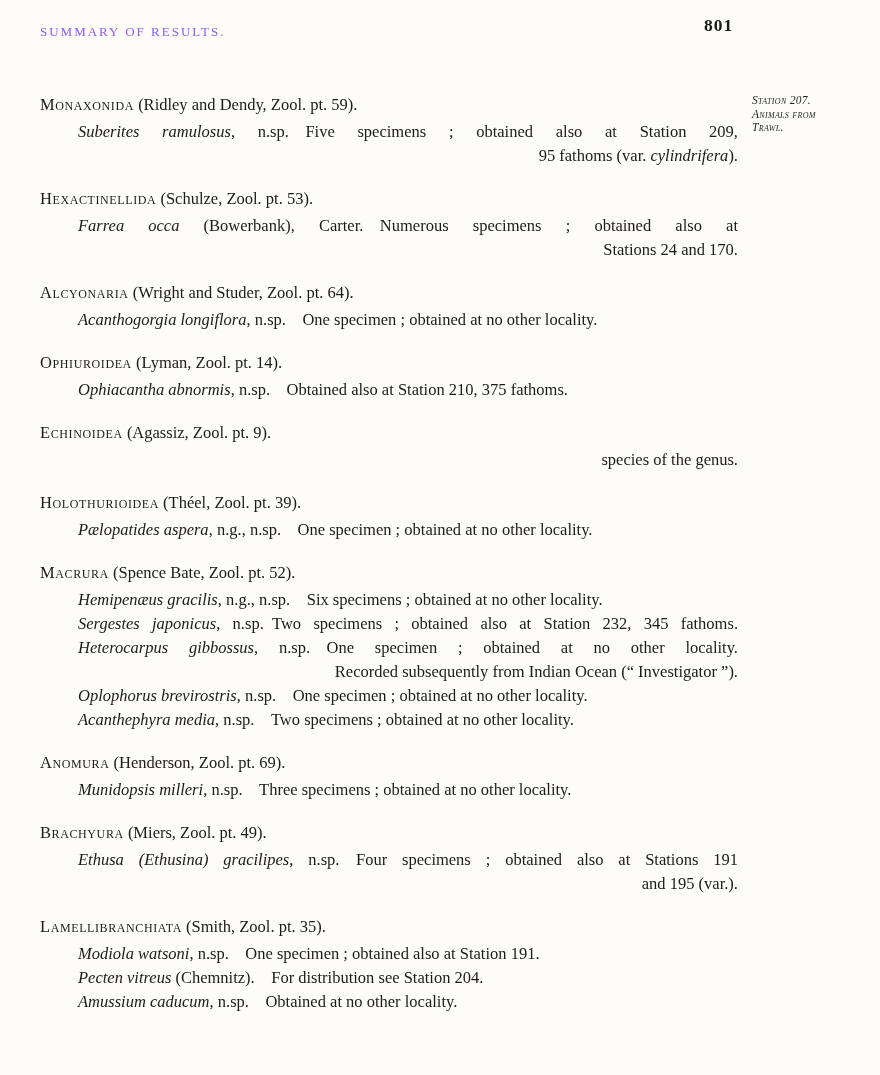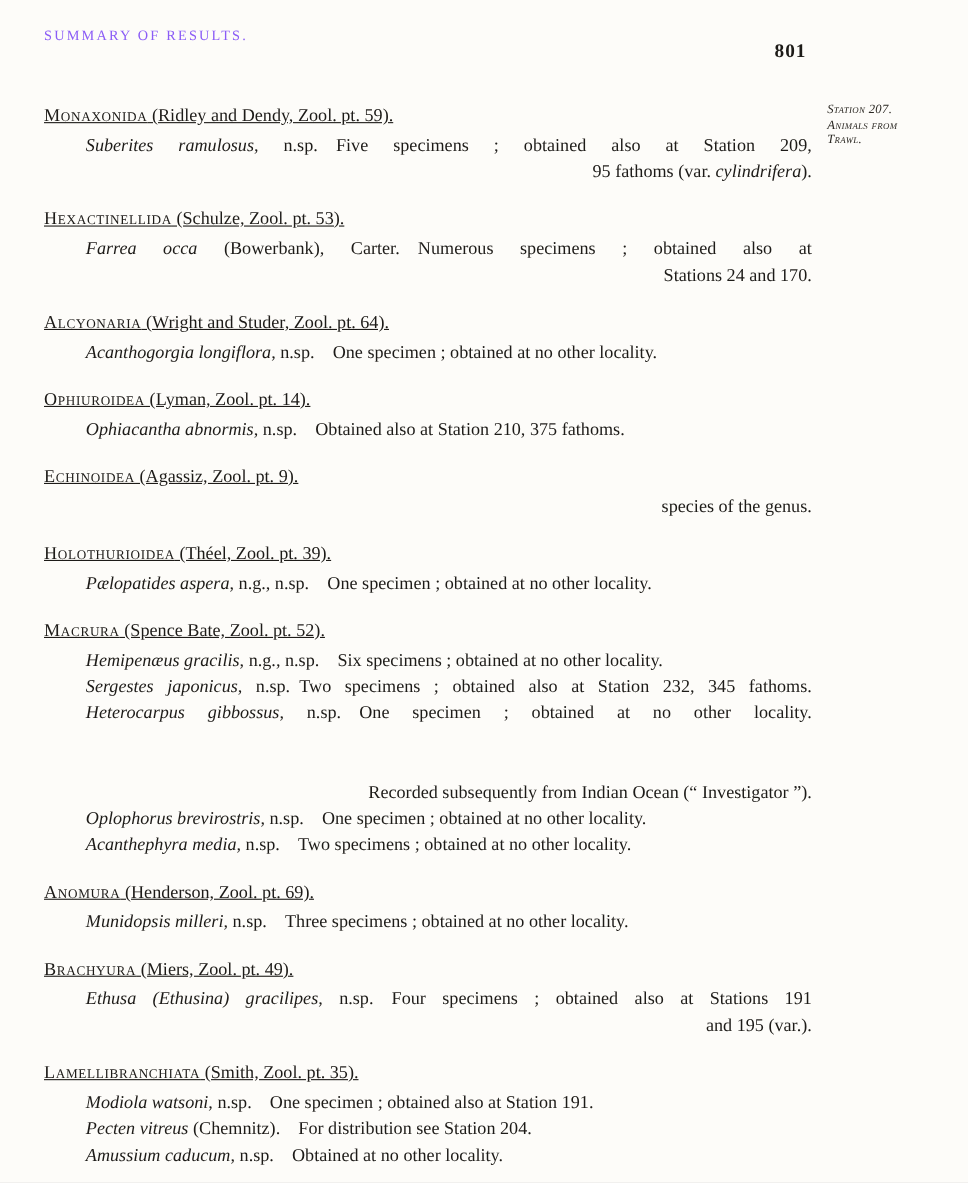--- a/index.html
+++ b/index.html
@@ -18,21 +18,21 @@
     position: absolute;
     top: 24px;
     left: 40px;
     width: 698px;
     font-size: 13px;
     letter-spacing: 2px;
     color: #8b5cf6;
   }
   .page-number {
     position: absolute;
-    top: 36px;
+    top: 15px;
     left: 704px;
     font-size: 17.5px;
     font-weight: bold;
     letter-spacing: 1px;
   }
   .margin-note {
     position: absolute;
     left: 752px;
     top: 94px;
     width: 120px;
@@ -46,27 +46,26 @@
   .column {
     position: absolute;
     left: 40px;
     top: 93px;
     width: 698px;
   }
   .taxon-section { margin-bottom: 19px; }
   .heading {
     line-height: 24px;
     margin-bottom: 3px;
-    text-decoration: underline;
   }
   .line { line-height: 24px; }
   .line.left    { margin-left: 38px; text-align: left; }
   .line.justify { margin-left: 38px; text-align: justify; text-align-last: justify; }
   .line.center  { text-align: right; }
-  .line.right   { text-align: right; margin-top: 48px; }
+  .line.right   { text-align: right; }
   .it { font-style: italic; }
   .sc { font-variant: small-caps; letter-spacing: 0.6px; }
 </style>
 </head>
 <body>
 
 <div class="page">
   <div class="running-title">SUMMARY OF RESULTS.</div>
   <div class="page-number">801</div>
   <aside class="margin-note">

